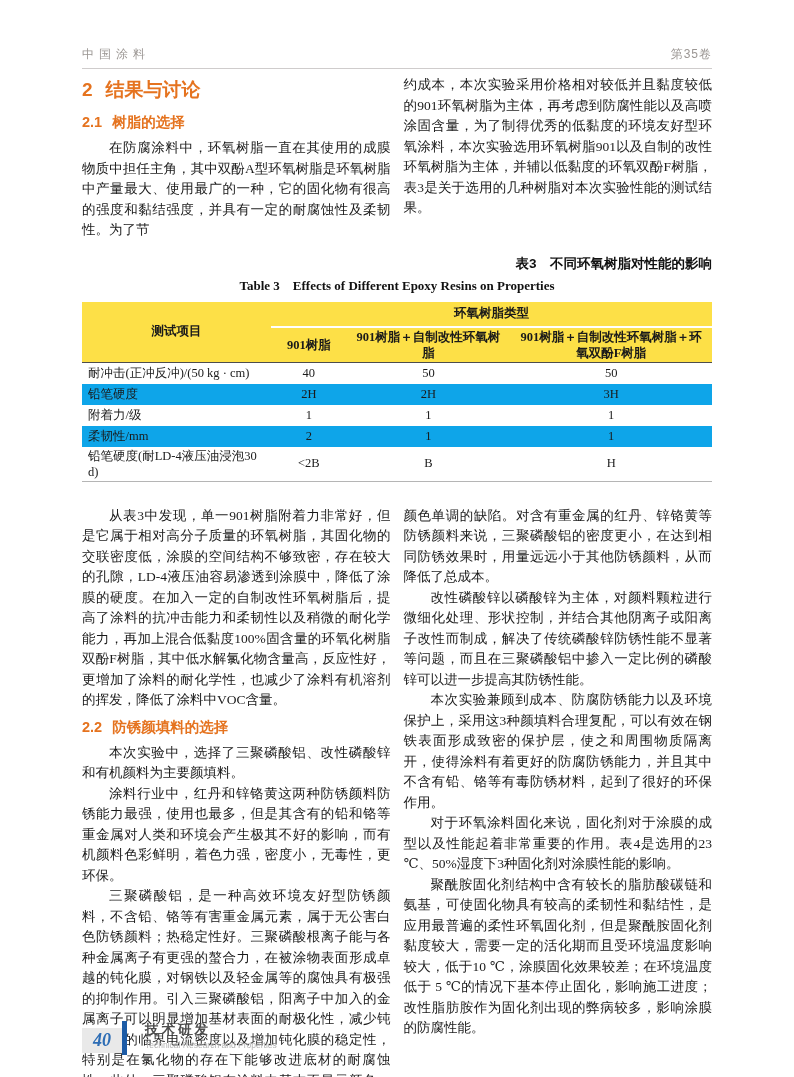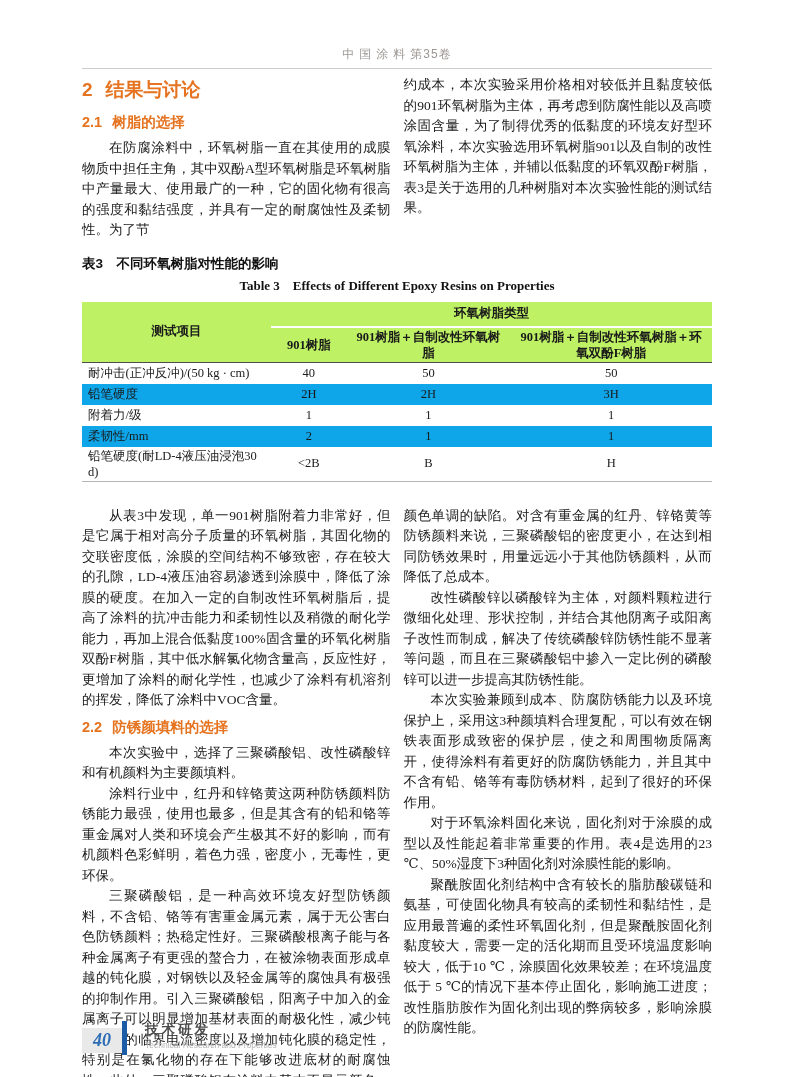--- a/index.html
+++ b/index.html
@@ -5,21 +5,21 @@
   html,body{margin:0;padding:0;background:#ffffff;}
   body{
     width:794px;height:1077px;position:relative;overflow:hidden;
     font-family:"Liberation Serif","DejaVu Serif",serif;
     color:#1a1a1a;
   }
   .page{position:absolute;inset:0;padding:0 82px;box-sizing:border-box;}
 
   
   .page-header{
-    margin-top:46px;display:flex;justify-content:center;align-items:flex-end;
+    margin-top:46px;display:flex;justify-content:space-between;align-items:flex-end;
     border-bottom:1px solid #cfcccc;padding-bottom:5px;
     font-family:"Liberation Sans","DejaVu Sans",sans-serif;
     font-size:12px;color:#9b9693;
   }
   .journal-name{letter-spacing:5px;}
   .volume-label{letter-spacing:1px;}
 
   
   .two-col{display:grid;grid-template-columns:1fr 1fr;column-gap:13px;}
   .top-grid{margin-top:6px;}
@@ -38,29 +38,29 @@
 
   p.body{
     margin:0;font-size:13.5px;line-height:20.5px;text-align:justify;
     word-break:break-all;text-justify:inter-character;
   }
   p.indent{text-indent:2em;}
 
   
   .table-block{margin-top:14px;}
   .table-title-zh{
-    text-align:left;font-family:"Liberation Sans","DejaVu Sans",sans-serif;
+    text-align:right;font-family:"Liberation Sans","DejaVu Sans",sans-serif;
     font-weight:bold;font-size:13.5px;margin:0 0 4px 0;color:#111;
   }
   .table-title-en{
     text-align:center;font-weight:bold;font-size:13px;margin:0 0 7px 0;color:#111;
   }
   table.t3{width:100%;border-collapse:collapse;font-size:12.5px;table-layout:fixed;}
   table.t3 td{padding:1px 4px;vertical-align:middle;}
-  .th-cell{background:#bef264;font-weight:bold;text-align:center;}
+  .th-cell{background:#fde047;font-weight:bold;text-align:center;}
   .th-item{border-bottom:1.5px solid #4d4d4d;}
   .th-group{border-bottom:2px solid #ffffff;height:22px;}
   .th-col{border-bottom:1.5px solid #4d4d4d;line-height:16px;padding-top:3px;padding-bottom:3px;}
   tbody.t3-body td{height:19px;text-align:center;}
   tbody.t3-body td.lbl{text-align:left;padding-left:6px;}
   tr.alt{background:#0ea5e9;}
   tr.last td{border-bottom:1px solid #b5b5b5;}
 
   
   .page-footer{

